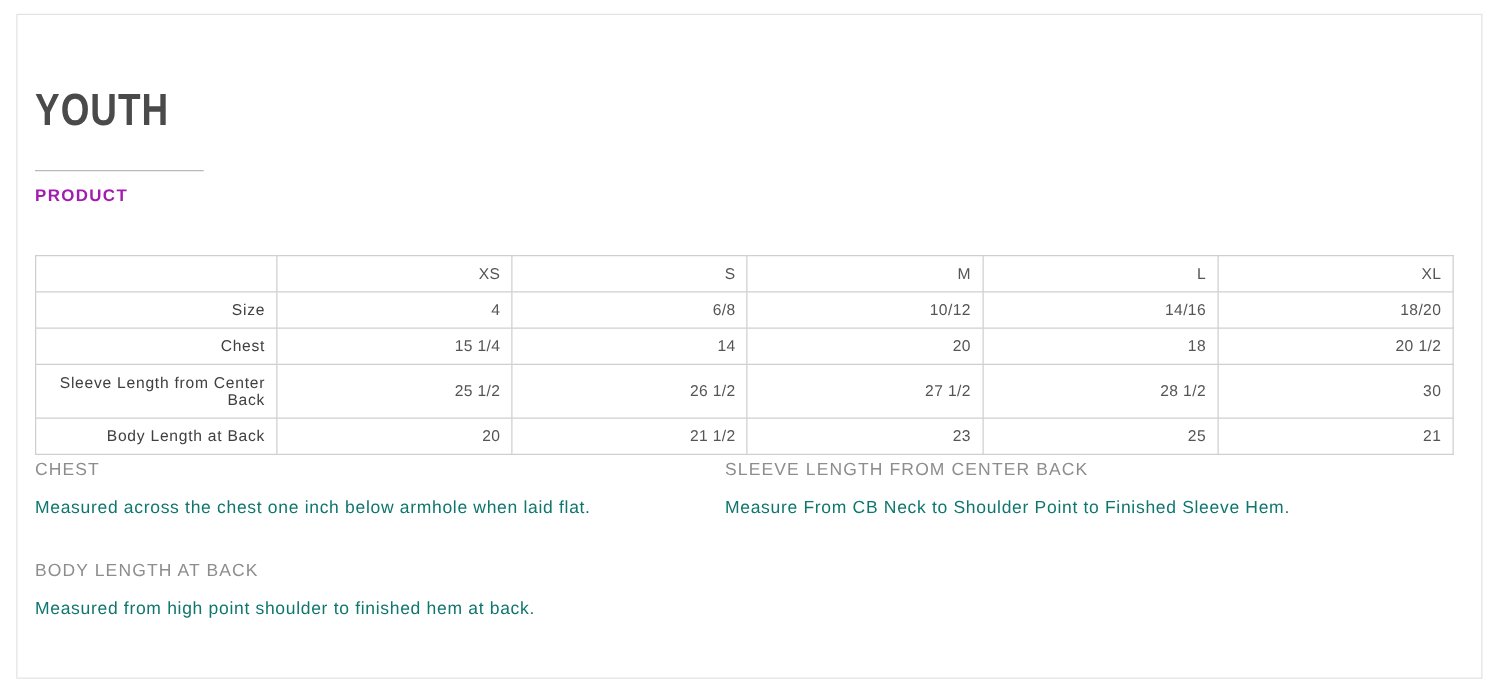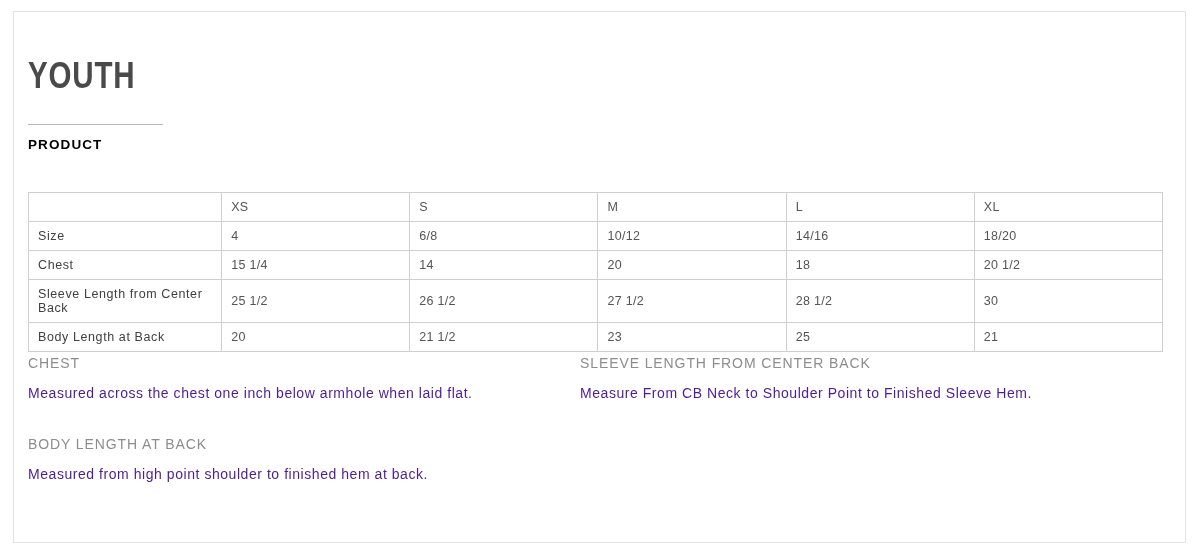--- a/index.html
+++ b/index.html
@@ -25,21 +25,21 @@
     left: 13px;
     top: 11px;
     width: 1173px;
     height: 532px;
     border: 1px solid #e3e3e3;
     box-sizing: border-box;
   }
   .content {
     position: absolute;
     left: 0;
-    top: 0;
+    top: 12px;
     width: 1200px;
     height: 484px;
   }
 
   
   .title {
     position: absolute;
     left: 28px;
     top: 55px;
     font-size: 36px;
@@ -60,38 +60,38 @@
   }
   .subtitle {
     position: absolute;
     left: 28px;
     top: 133px;
     width: 260px;
     font-size: 13.5px;
     font-weight: bold;
     letter-spacing: 1.1px;
     line-height: 23px;
-    color: #000000;
+    color: #a21caf;
   }
 
   
   table.size-table {
     position: absolute;
     left: 28px;
     top: 192px;
     width: 1135px;
     border-collapse: collapse;
     font-size: 12.5px;
     color: #555;
   }
   table.size-table th,
   table.size-table td {
     border: 1px solid #cfcfcf;
     padding: 7px 9px;
-    text-align: left;
+    text-align: right;
     font-weight: normal;
     vertical-align: middle;
     letter-spacing: 0.3px;
     height: 14px;
   }
   table.size-table th {
     color: #555;
   }
   table.size-table td.rowhead {
     letter-spacing: 0.6px;
@@ -117,21 +117,21 @@
   .note-c { left: 0px;   top: 81px; }
   .note-title {
     font-size: 14px;
     letter-spacing: 0.9px;
     color: #8d8d8d;
     margin-bottom: 13px;
   }
   .note-body {
     font-size: 14px;
     letter-spacing: 0.55px;
-    color: #4c1d95;
+    color: #0f766e;
     line-height: 18px;
   }
 </style>
 </head>
 <body>
 
 <div class="page">
   <div class="frame"></div>
 
   <div class="content">

